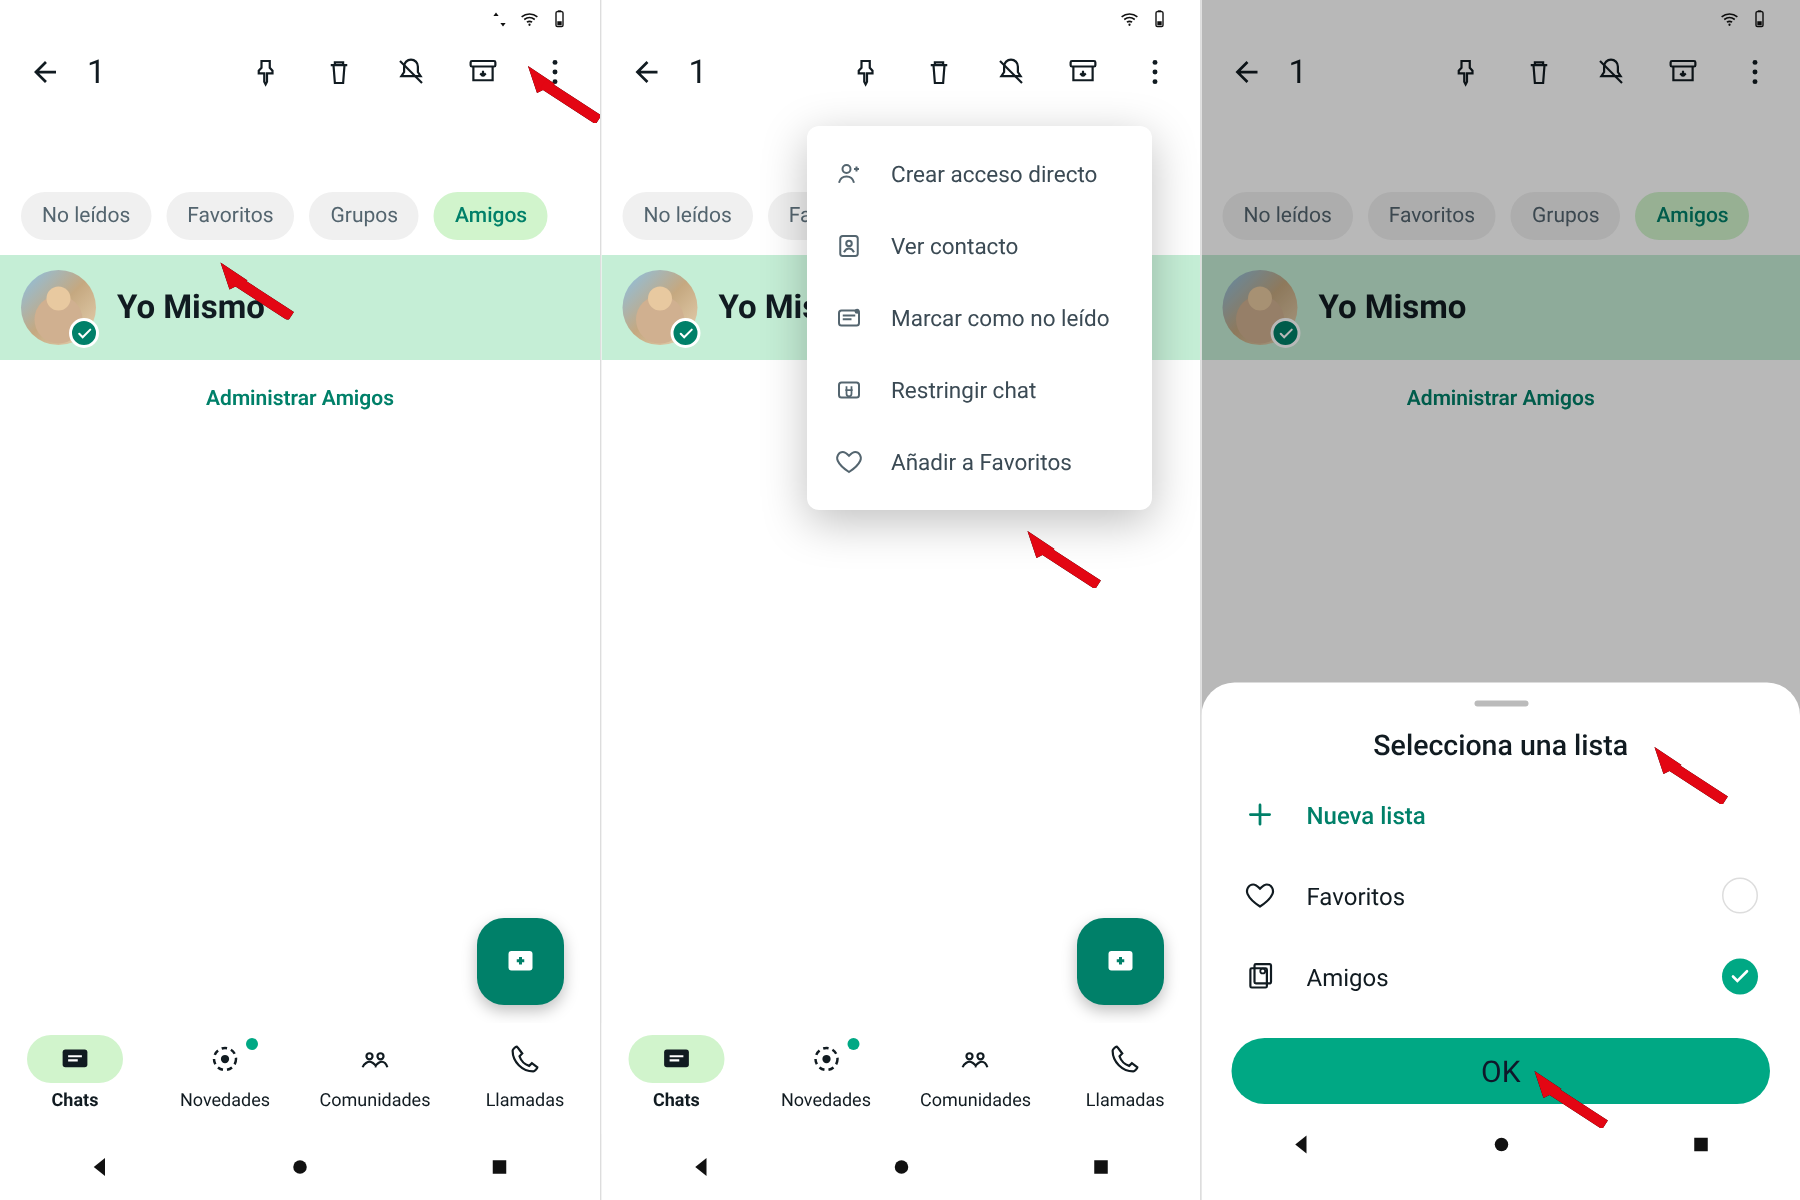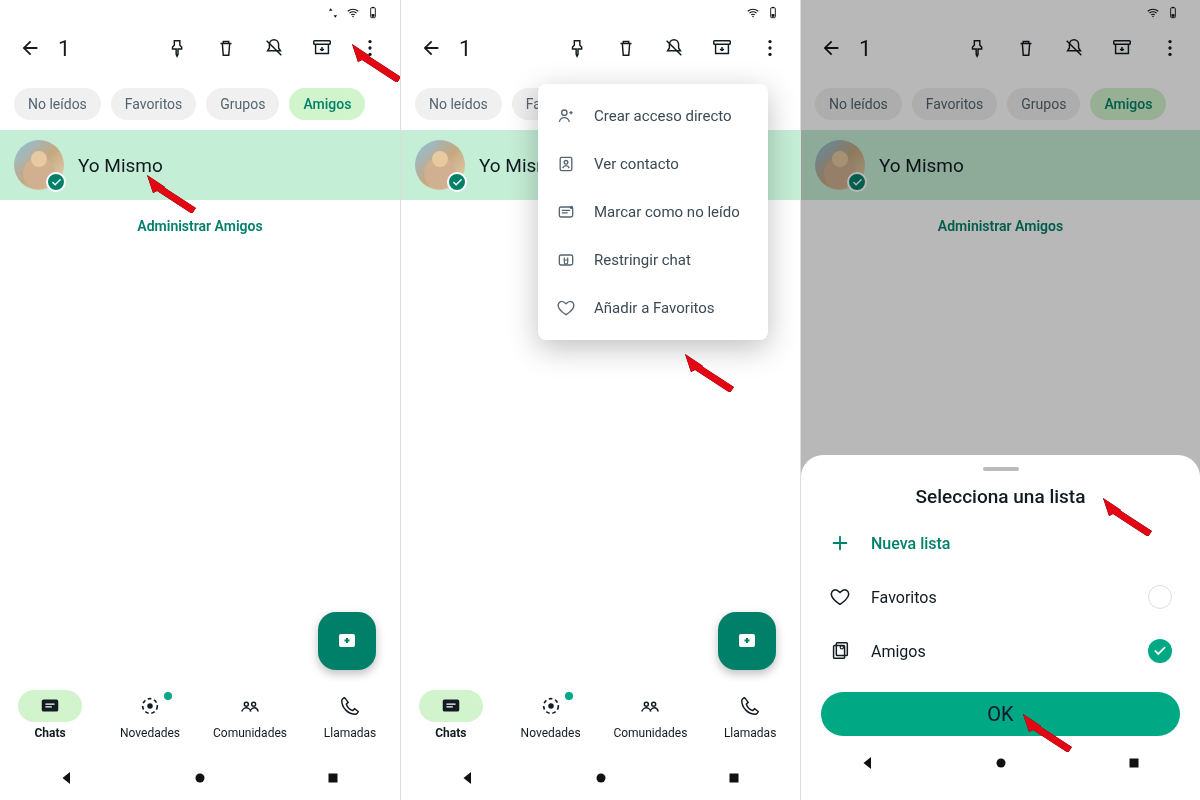--- a/index.html
+++ b/index.html
@@ -82,20 +82,21 @@
     display: flex;
     gap: 10px;
     padding: 14px 14px 10px 14px;
   }
   .chip {
     padding: 8px 14px;
     background: var(--chip-bg);
     color: var(--muted);
     border-radius: 18px;
     font-size: 14px;
+    margin-top: 40px;
   }
   .chip.active {
     background: var(--wa-green-light);
     color: var(--wa-green-dark);
     font-weight: 500;
   }
 
   
   .chatrow {
     background: var(--sel-row);
@@ -119,21 +120,21 @@
   }
   .check-badge{
     position:absolute; right:-2px; bottom:-2px;
     width:20px;height:20px;border-radius:50%;
     background:var(--wa-green-dark);
     border:2px solid #fff;
     display:flex;align-items:center;justify-content:center;
     color:#fff;
   }
   .check-badge svg{width:11px;height:11px;}
-  .chatname { font-weight: 400; font-size: 19px; }
+  .chatname { font-weight: 700; font-size: 22px; }
 
   .manage-link {
     text-align: center;
     padding: 18px 0;
     color: var(--wa-green-dark);
     font-weight: 600;
     font-size: 14px;
   }
 
   

